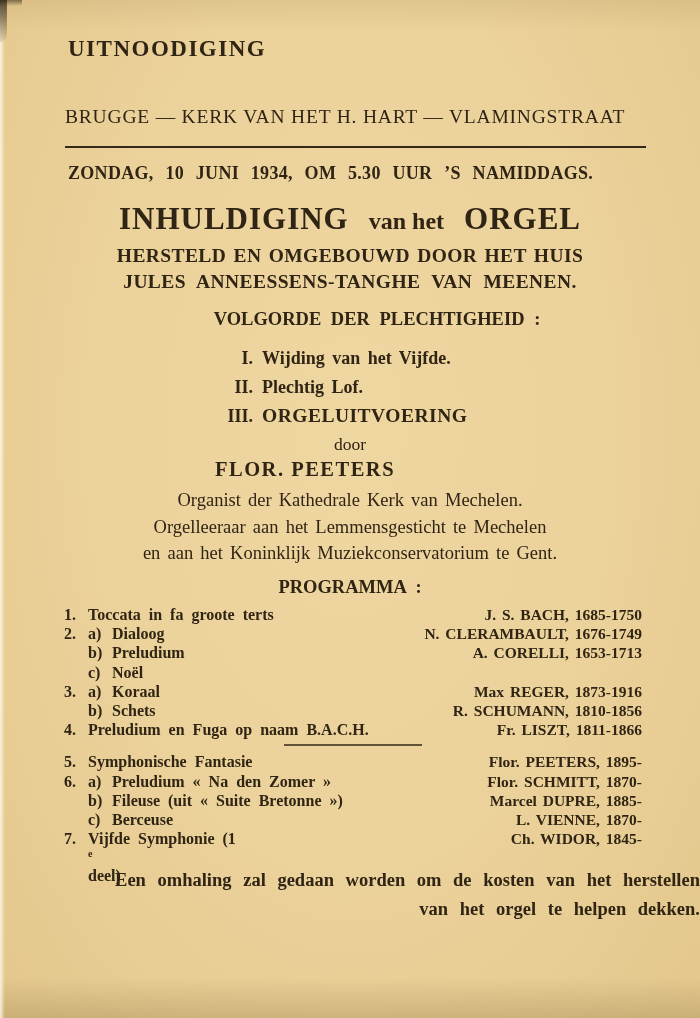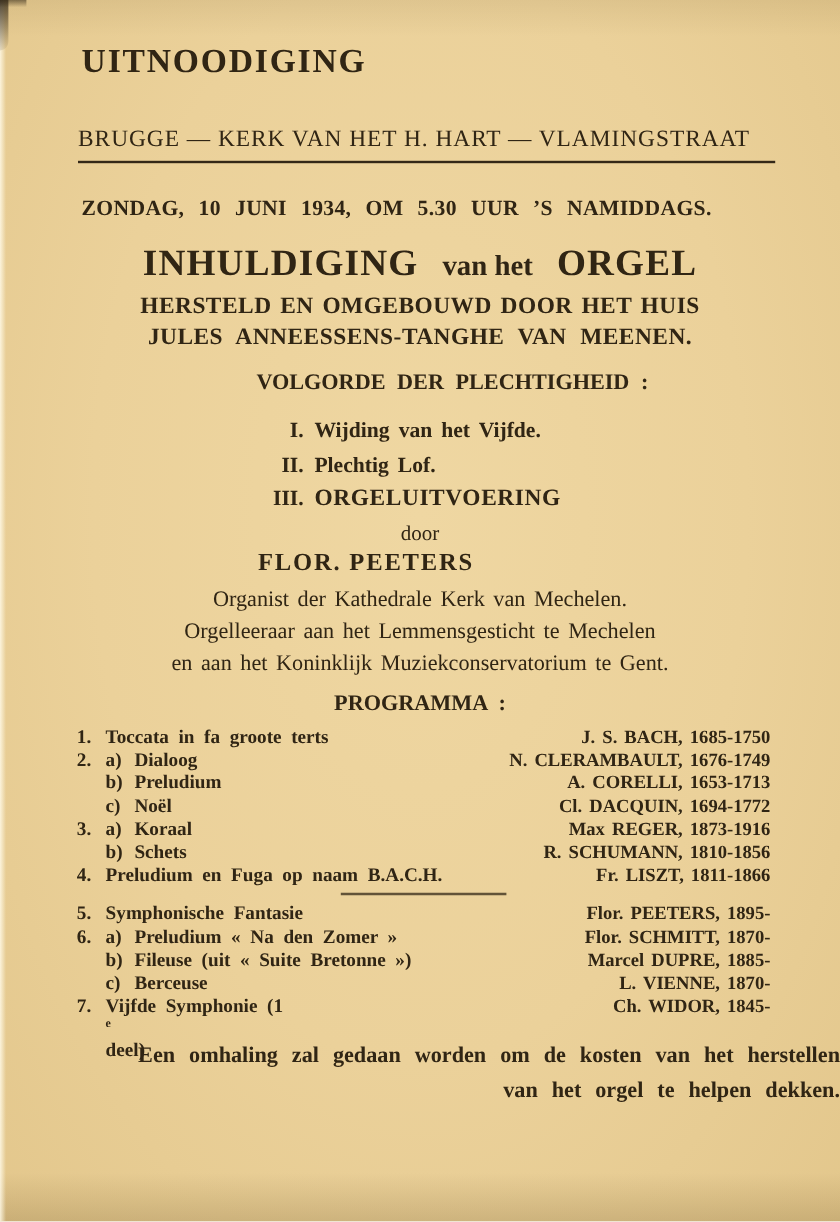--- a/index.html
+++ b/index.html
@@ -20,26 +20,26 @@
     position:absolute;left:0;top:0;width:7px;height:42px;
     background:linear-gradient(135deg, rgba(48,37,20,0.85), rgba(48,37,20,0));
     border-radius:0 0 8px 0;
   }
   .corner-mark-top{
     position:absolute;left:0;top:0;width:22px;height:6px;
     background:linear-gradient(to bottom, rgba(48,37,20,0.55), rgba(48,37,20,0));
   }
   .invitation{
     position:absolute;left:68px;top:36px;
-    font-size:28px;font-weight:bold;letter-spacing:1.5px;
+    font-size:23px;font-weight:bold;letter-spacing:1.5px;
   }
   .venue{
     position:absolute;left:65px;top:106px;width:581px;
     font-size:19.5px;letter-spacing:0.8px;white-space:nowrap;
-    padding-bottom:6px;border-bottom:2.5px solid #342817;
+    padding-bottom:18px;border-bottom:2.5px solid #342817;
   }
   .datetime{
     position:absolute;left:68px;top:163px;
     font-size:18px;font-weight:bold;word-spacing:7px;letter-spacing:0.3px;
   }
   .main-title{
     position:absolute;left:0;top:201px;width:700px;text-align:center;
     font-weight:bold;white-space:nowrap;
   }
   .main-title .big{font-size:31px;letter-spacing:1px;}
@@ -158,21 +158,20 @@
         <div class="p-row">
           <span class="p-num">&nbsp;</span>
           <span class="p-sub">b)</span>
           <span class="p-work">Preludium</span>
           <span class="p-comp">A. CORELLI, 1653-1713</span>
         </div>
         <div class="p-row">
           <span class="p-num">&nbsp;</span>
           <span class="p-sub">c)</span>
           <span class="p-work">Noël</span>
-          <span class="p-comp">Cl. DACQUIN, 1694-1772</span>
         </div>
         <div class="p-row">
           <span class="p-num">3.</span>
           <span class="p-sub">a)</span>
           <span class="p-work">Koraal</span>
           <span class="p-comp">Max REGER, 1873-1916</span>
         </div>
         <div class="p-row">
           <span class="p-num">&nbsp;</span>
           <span class="p-sub">b)</span>

